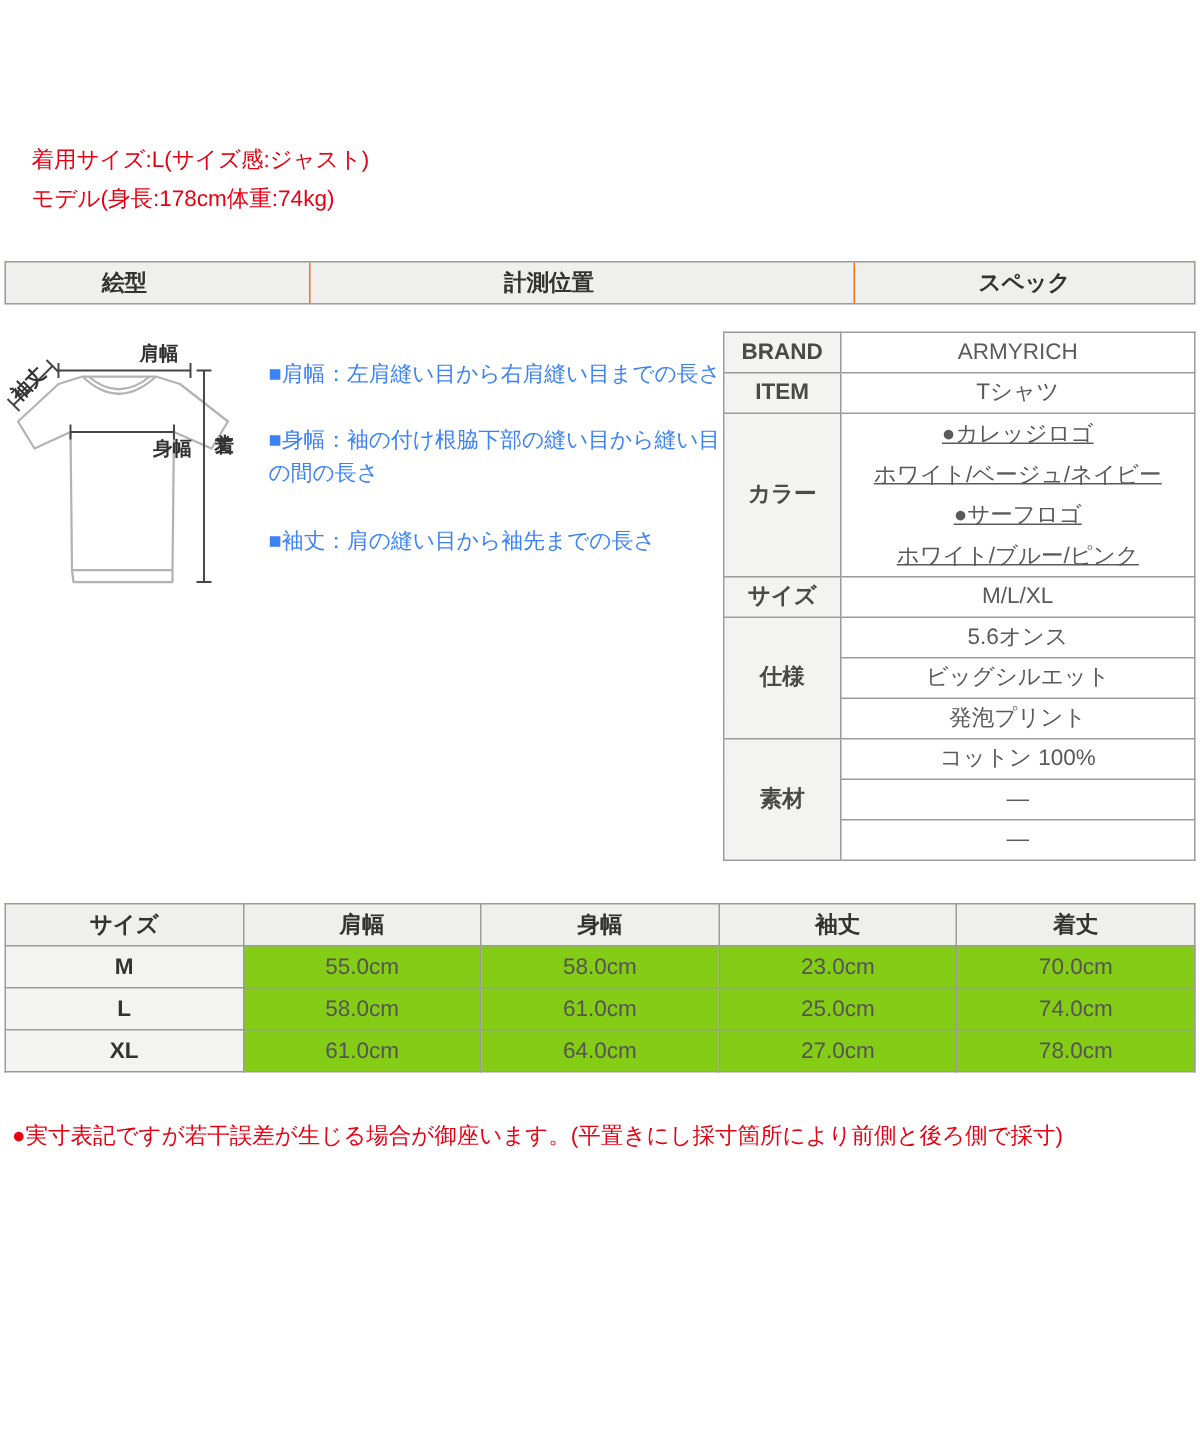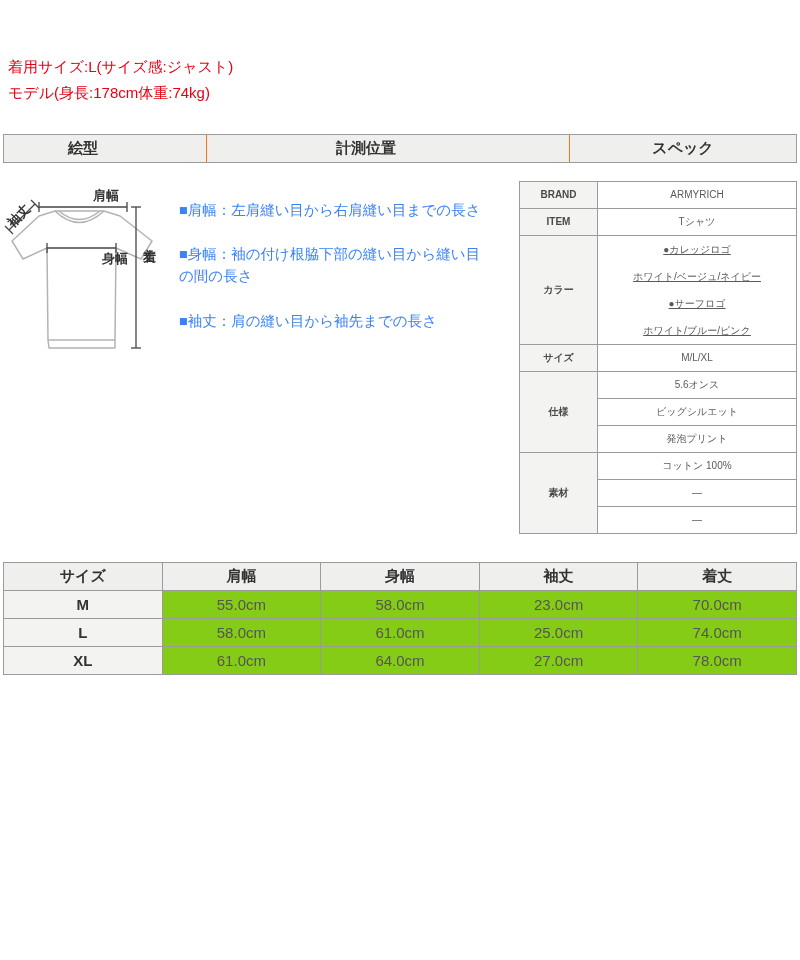--- a/index.html
+++ b/index.html
@@ -2,21 +2,21 @@
 <html><head>
 <meta charset="utf-8">
 <style>
   * { margin:0; padding:0; box-sizing:border-box; }
   html,body { background:#ffffff; }
   body { font-family:"Liberation Sans","DejaVu Sans",sans-serif; }
   .page { position:relative; width:800px; height:960px; background:#fff; overflow:hidden; }
 
   
   .red-note { color:#e60012; font-size:15px; line-height:1.75; margin-left:8px; }
-  .top-notes { padding-top:54px; }
+  .top-notes { padding-top:94px;margin-left:13px; }
   .monitor-note { margin-top:31px; }
   .bottom-note { margin-top:30px; }
 
   
   .info-header { display:flex; width:794px; margin:27px 3px 0 3px; height:29px;
                  background:#efefed; border:1px solid #9b9b9b; }
   .info-header .col { display:flex; align-items:center; justify-content:center;
                       font-size:15px; font-weight:bold; color:#333; }
   .info-header .col + .col { border-left:1px solid #f97316;margin-left:44px; }
   .col-draw { width:158px; } .col-measure { width:319px; } .col-spec { flex:1; }
@@ -33,21 +33,21 @@
   .dlabel-length { left:137px; top:53px; writing-mode:vertical-rl; letter-spacing:1px; }
 
   
   .measure-list { width:308px; padding:18px 0 0 4px; font-size:14.5px; color:#3b82f6;
                   line-height:1.55; word-break:break-all; }
   .measure-list .item { margin-bottom:22px; }
 
   
   .spec-wrap { margin-left:auto; }
   table { border-collapse:collapse; }
-  .spec-table { width:278px; font-size:10px; }
+  .spec-table { width:315px; font-size:15px; }
   .spec-table th, .spec-table td { border:1px solid #9b9b9b; text-align:center; }
   .spec-table th { width:78px; background:#f3f3f1; color:#4a4a4a; font-weight:bold; height:27px; }
   .spec-table td { color:#5a5a5a; height:27px; }
   .spec-table td.multi div { line-height:27px;text-decoration:underline; }
 
   
   .size-table { width:794px; margin:28px 3px 0 3px; font-size:15px; }
   .size-table th, .size-table td { border:1px solid #9b9b9b; text-align:center; height:28px; }
   .size-table thead th { background:#efefed; color:#333; font-weight:bold; width:20%; }
   .size-table tbody th { background:#f3f3f1; color:#333; font-weight:bold; }
@@ -185,14 +185,15 @@
       <tr>
         <th>XL</th>
         <td>61.0cm</td>
         <td>64.0cm</td>
         <td>27.0cm</td>
         <td>78.0cm</td>
       </tr>
     </tbody>
   </table>
 
+  <div class="red-note bottom-note">●実寸表記ですが若干誤差が生じる場合が御座います。(平置きにし採寸箇所により前側と後ろ側で採寸)</div>
 
 </div>
 
 </body></html>

